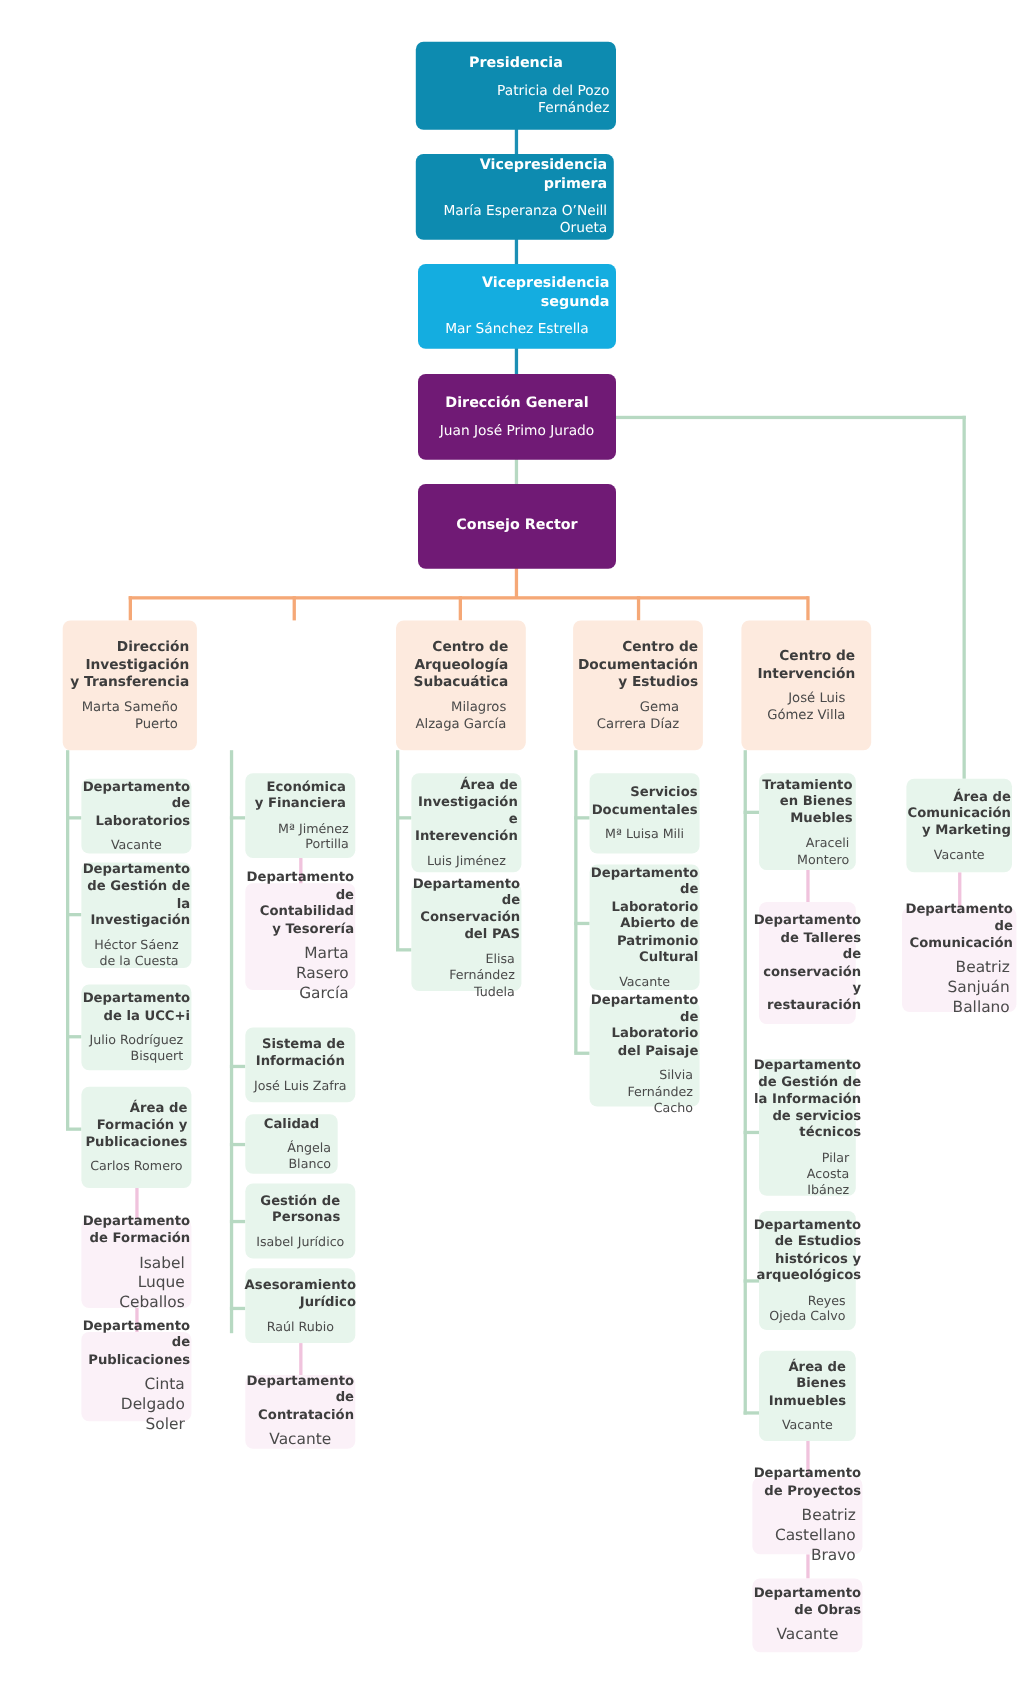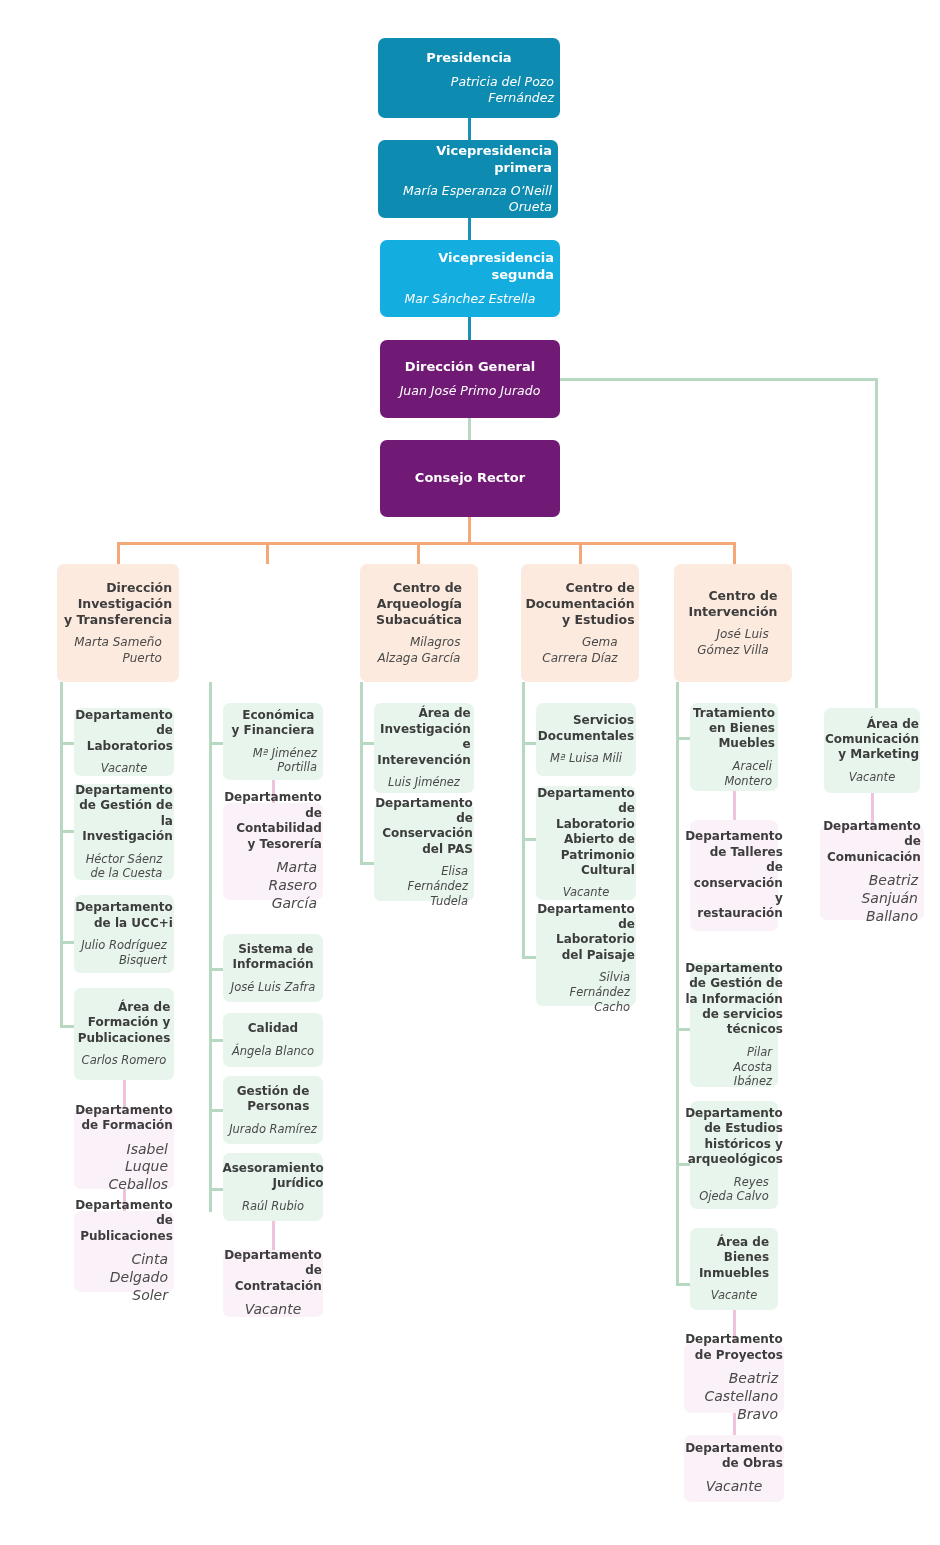--- a/index.html
+++ b/index.html
@@ -28,21 +28,20 @@
     align-items: center;
     justify-content: center;
     text-align: right;
     padding: 8px 6px;
   }
   .node .title {
     font-weight: bold;
     line-height: 1.28;
   }
   .node .person {
-    font-style: italic;
     line-height: 1.28;
     margin-top: 7px;
   }
 
   
   .lv-teal      { background: #0d8bb0; }
   .lv-teal2     { background: #14ade0; }
   .lv-sky       { background: #701a75; }
   .lv-teal .title, .lv-teal2 .title, .lv-sky .title { color: #ffffff; font-size: 13px; }
   .lv-teal .person, .lv-teal2 .person, .lv-sky .person { color: #ffffff; font-size: 12.5px; }
@@ -194,27 +193,27 @@
     <div class="person">Mª Jiménez Portilla</div>
   </div>
   <div class="node lv-lav" style="left:223px; top:803px; width:100px; height:97px;">
     <div class="title">Departamento<br>de Contabilidad<br>y Tesorería</div>
     <div class="person">Marta<br>Rasero García</div>
   </div>
   <div class="node lv-mint" style="left:223px; top:934px; width:100px; height:68px;">
     <div class="title">Sistema de<br>Información</div>
     <div class="person">José Luis Zafra</div>
   </div>
-  <div class="node lv-mint" style="left:223px; top:1013px; width:100px; height:54px;">
+  <div class="node lv-mint" style="left:223px; top:1013px; width:84px; height:54px;">
     <div class="title">Calidad</div>
     <div class="person">Ángela Blanco</div>
   </div>
   <div class="node lv-mint" style="left:223px; top:1076px; width:100px; height:68px;">
     <div class="title">Gestión de<br>Personas</div>
-    <div class="person">Jurado Ramírez</div>
+    <div class="person">Isabel Jurídico</div>
   </div>
   <div class="node lv-mint" style="left:223px; top:1153px; width:100px; height:68px;">
     <div class="title">Asesoramiento<br>Jurídico</div>
     <div class="person">Raúl Rubio</div>
   </div>
   <div class="node lv-lav" style="left:223px; top:1250px; width:100px; height:67px;">
     <div class="title">Departamento<br>de Contratación</div>
     <div class="person">Vacante</div>
   </div>
 

